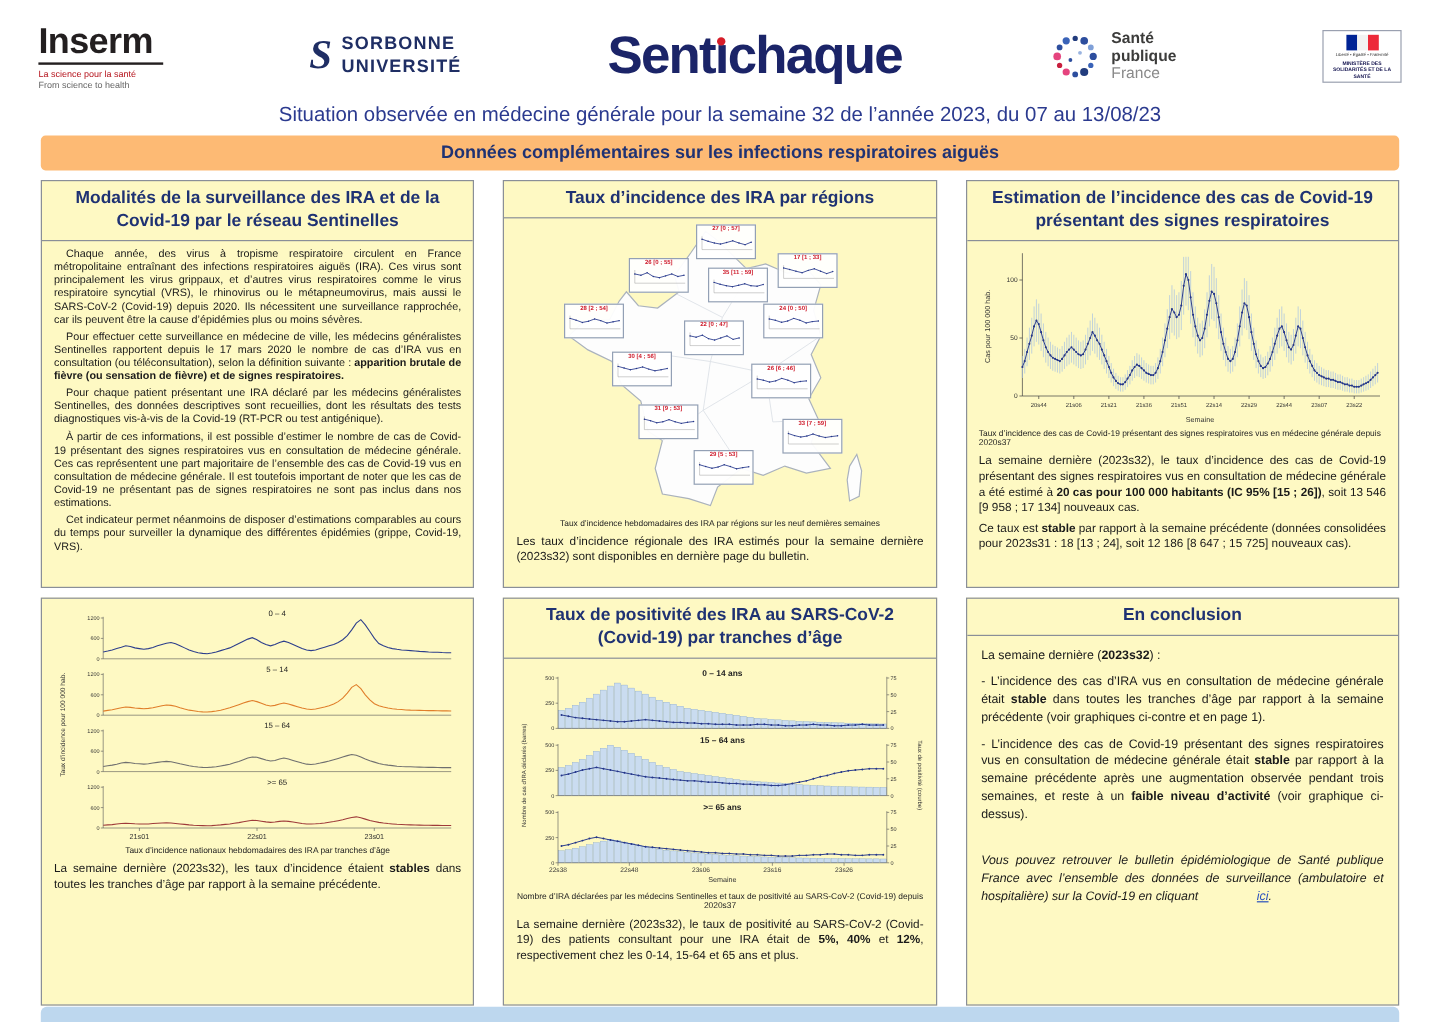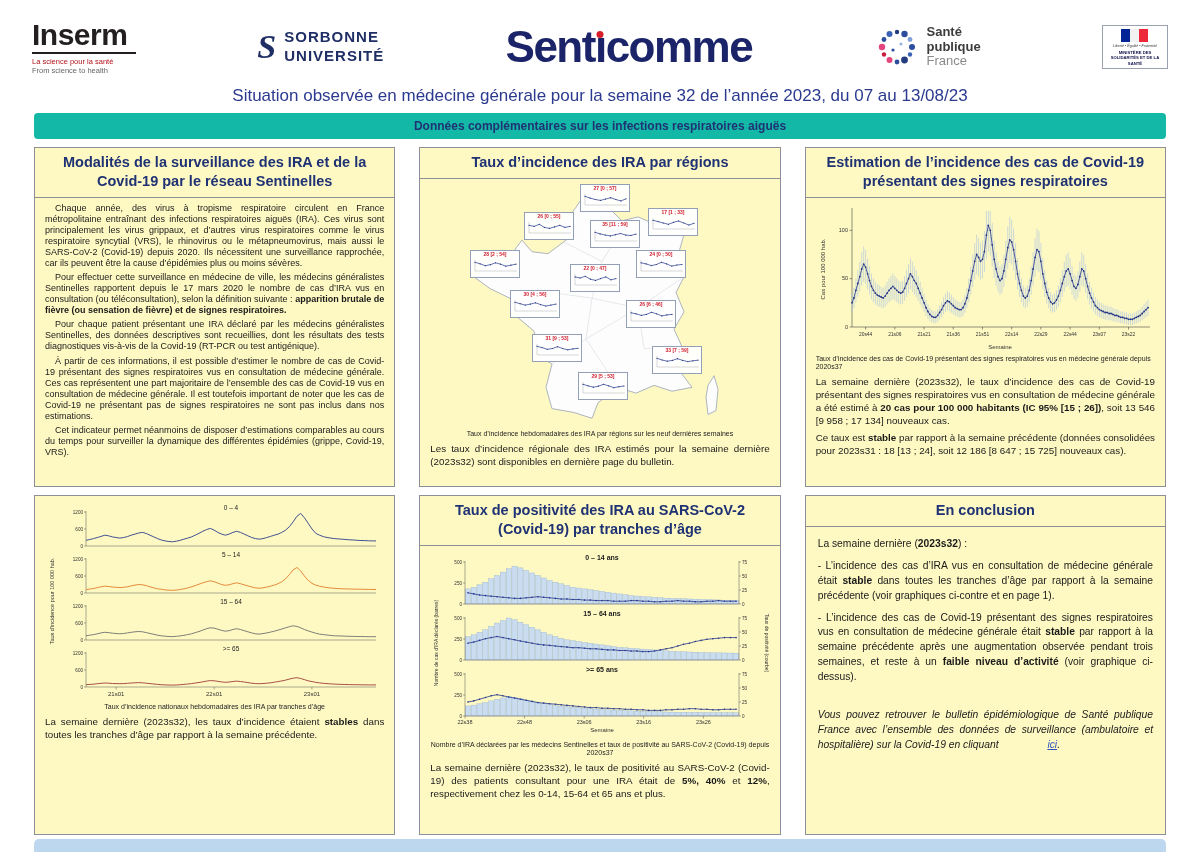--- a/index.html
+++ b/index.html
@@ -30,22 +30,22 @@
   .spf-l3 { font-size:13px; color:#8a8a8a; line-height:1.15; }
   .gouv { width:66px; border:1px solid #9aa0b0; padding:3px 2px 2px; text-align:center; background:#fff; }
   .gouv-flag { display:flex; width:27px; height:13px; margin:0 auto 2px; }
   .gouv-flag span { flex:1; }
   .gouv-b { background:#002395; } .gouv-w { background:#f2f2f2; } .gouv-r { background:#ed2939; }
   .gouv-motto { font-size:3.6px; font-style:italic; color:#333; margin-bottom:2px; }
   .gouv-min { font-size:4.2px; font-weight:bold; color:#10104d; line-height:1.3; }
 
   
   .page-title { text-align:center; color:#2b3a8f; font-size:17px; margin:4px 0 7px; }
-  .banner { margin:0 34px; background:#14b8a6; color:#1f3273; font-weight:bold;
-            text-align:center; font-size:12px; padding:6px 0; border-radius:4px; }
+  .banner { margin:0 34px; background:#fdba74; color:#1f3273; font-weight:bold;
+            text-align:center; font-size:15px; padding:6px 0; border-radius:4px; }
   .footer-banner { position:absolute; bottom:0; left:34px; right:34px; height:13px;
                    background:#bdd7ee; border-radius:5px 5px 0 0; }
 
   
   .grid { display:grid; grid-template-columns:repeat(3,1fr); gap:8px 24px; margin:8px 34px 0; }
   .panel { border:1px solid #8a8f98; height:340px; background:#fef9c3;
            display:flex; flex-direction:column; overflow:hidden; }
   .panel-title { margin:0; padding:5px 8px 6px; text-align:center; color:#1f3273;
                  font-size:14.5px; line-height:1.3; font-weight:bold;
                  border-bottom:1px solid #8a8f98; white-space:pre-line; }
@@ -81,21 +81,21 @@
 
   <div class="sorbonne">
     <div class="sorb-icon">S</div>
     <div class="sorb-text">
       <span>SORBONNE</span><br>
       <span>UNIVERSITÉ</span>
     </div>
   </div>
 
   <div class="sentinelles">
-    <span>Sent</span><span class="ssi">ı<span class="sdot"></span></span><span>comme</span>
+    <span>Sent</span><span class="ssi">ı<span class="sdot"></span></span><span>chaque</span>
   </div>
 
   <div class="spf">
     <svg width="46" height="46" viewBox="0 0 46 46">
       <circle cx="38" cy="23" r="3" fill="#2d4e9e"></circle>
         <circle cx="36" cy="30.5" r="2.2" fill="#3a63b8"></circle>
       <circle cx="30.5" cy="36" r="3.4" fill="#223c7d"></circle>
         <circle cx="23" cy="38" r="2.4" fill="#2d4e9e"></circle>
       <circle cx="15.5" cy="36" r="3" fill="#e5447e"></circle>
         <circle cx="10" cy="30.5" r="2.2" fill="#c81f3e"></circle>

